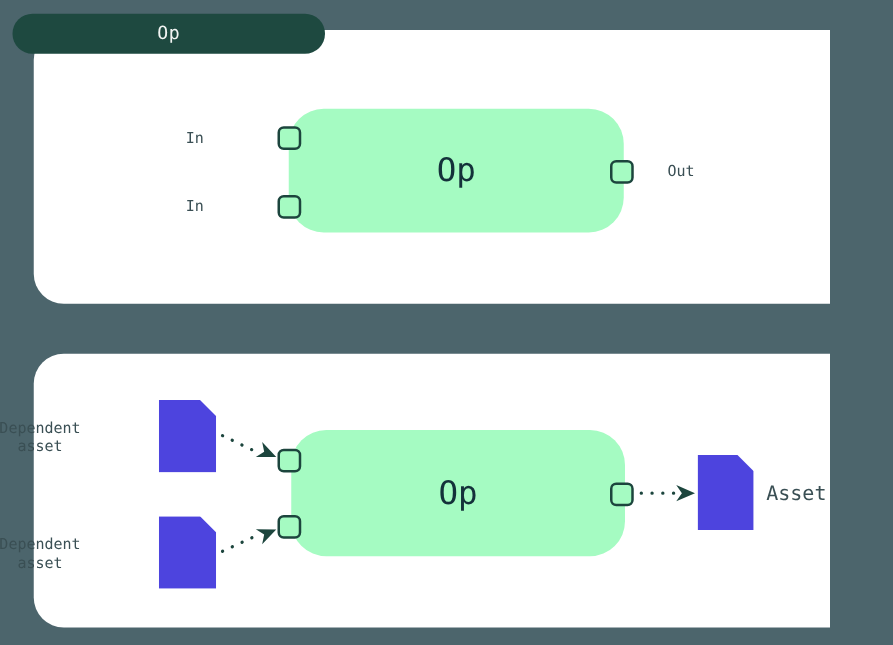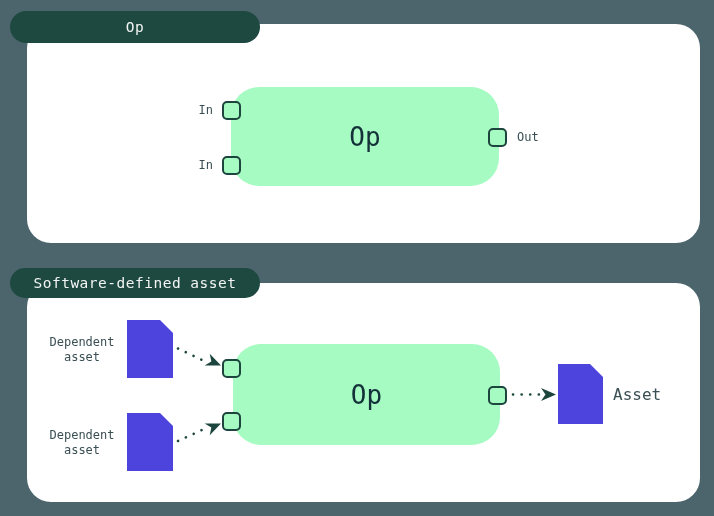--- a/index.html
+++ b/index.html
@@ -3,21 +3,21 @@
 <meta charset="utf-8">
 <style>
   :root{
     --background:#4C656C; --panel:#FFFFFF; --tab_bg:#1E4940; --tab_text:#F2F5F3;
     --node_fill:#A5FBC2; --asset_fill:#4D44DE; --stroke:#1C453D;
     --label_text:#3A4F54; --node_text:#14313A;
   }
   *{margin:0;padding:0;box-sizing:border-box;}
   html,body{background:var(--background);}
   .stage{
-    position:relative;width:714px;height:516px;overflow:hidden;
+    position:relative;width:664px;height:516px;overflow:hidden;
     background:var(--background);
     font-family:"DejaVu Sans Mono","Liberation Mono",monospace;
   }
   .panel{
     position:absolute;left:27px;width:673px;height:219px;
     background:var(--panel);border-radius:24px;z-index:1;
   }
   .tab{
     position:absolute;left:10px;width:250px;height:32px;
     background:var(--tab_bg);border-radius:16px;z-index:4;
@@ -64,23 +64,22 @@
     <span>Op</span>
   </div>
 
   <span class="port-label" style="right:501px;top:101px;">In</span>
   <div class="port" style="left:222px;top:101px;"></div>
 
   <span class="port-label" style="right:501px;top:156px;">In</span>
   <div class="port" style="left:222px;top:156px;"></div>
 
   <div class="port" style="left:488px;top:128px;"></div>
-  <span class="port-label" style="left:517px;top:128px;">Out</span>
+  <span class="port-label" style="left:534px;top:128px;">Out</span>
 
-  <div class="tab" style="top:268px;height:30px;border-radius:15px;">Software-defined asset</div>
 
   <div class="panel" style="top:283px;"></div>
 
   <div class="doc-label" style="right:596px;top:335px;">Dependent asset</div>
   <div class="doc" style="left:127px;top:320px;width:46px;height:58px;"></div>
 
   <div class="doc-label" style="right:596px;top:428px;">Dependent asset</div>
   <div class="doc" style="left:127px;top:413px;width:46px;height:58px;"></div>
 
   <div class="node" style="left:233px;top:344px;width:267px;height:101px;">

